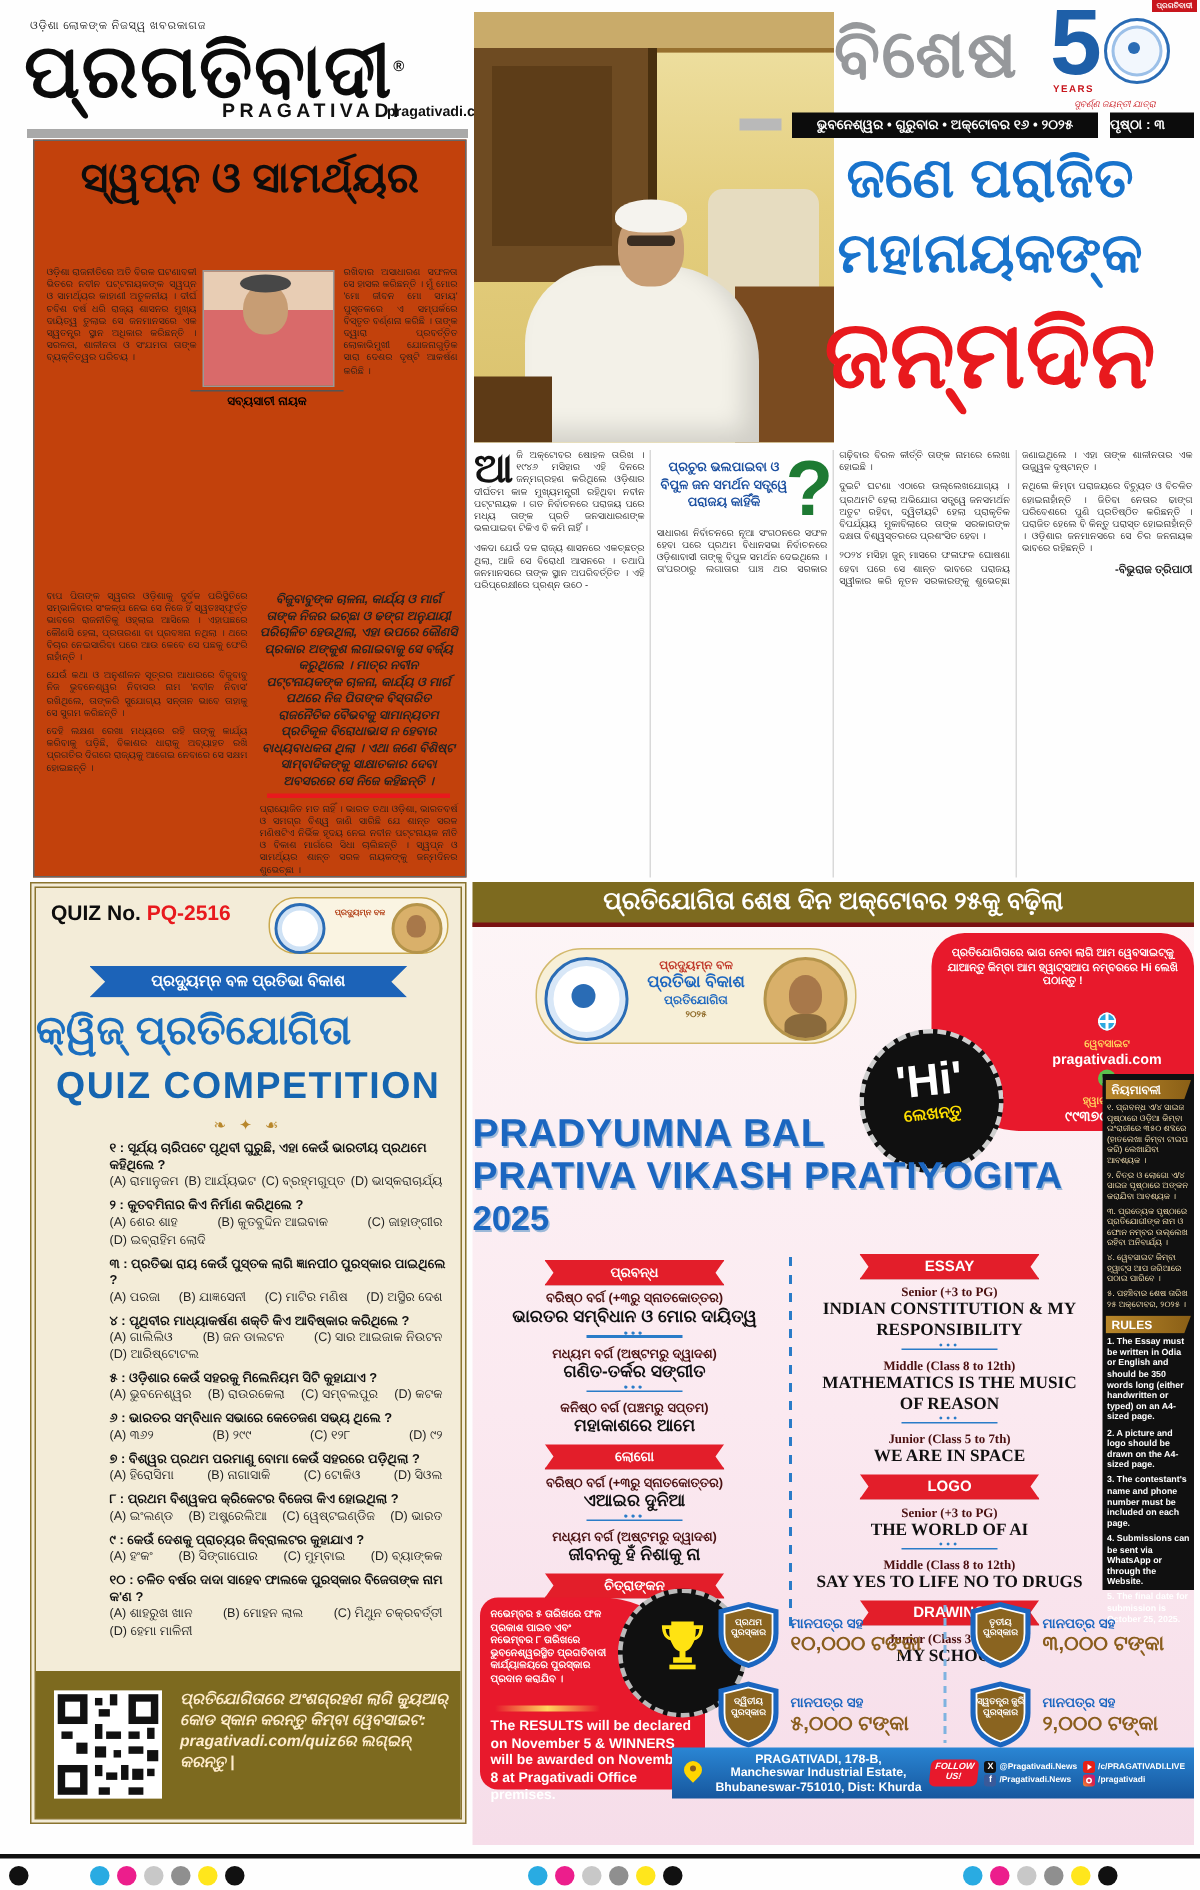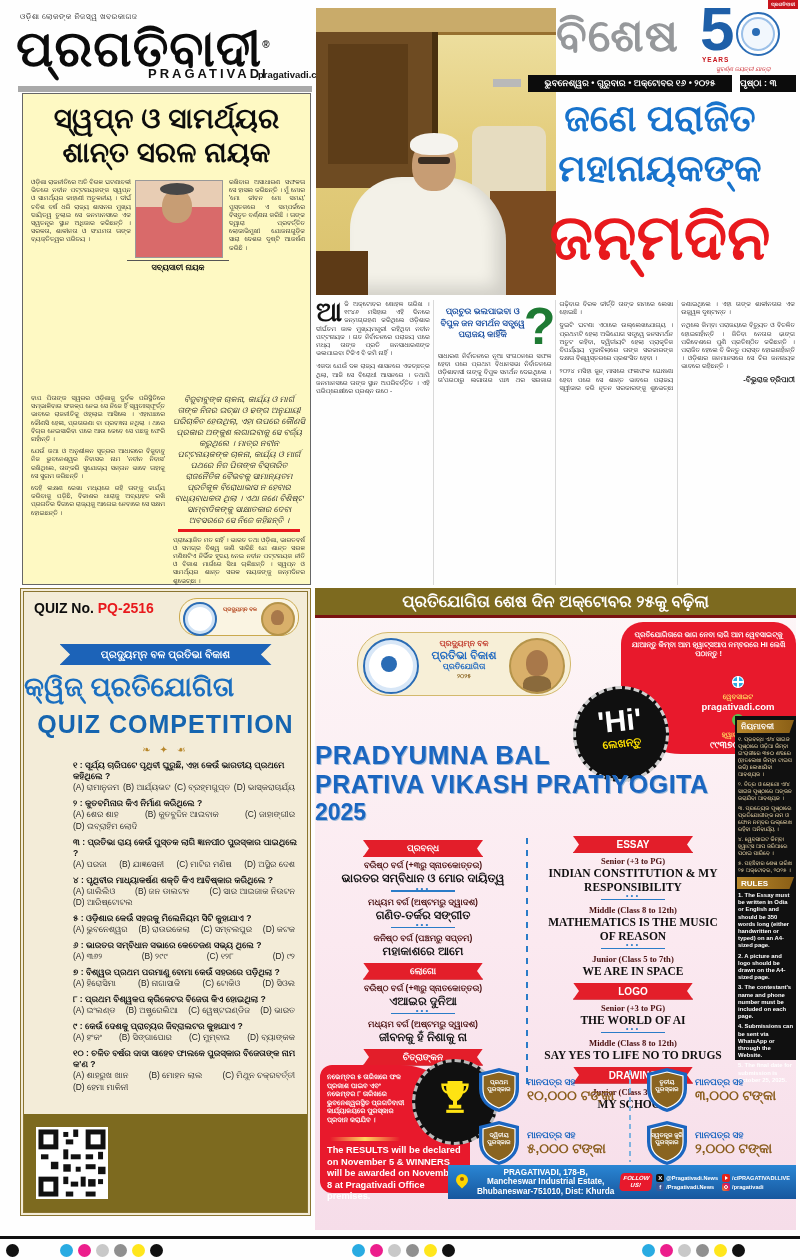--- a/index.html
+++ b/index.html
@@ -39,32 +39,32 @@
   .gray-dash{left:493px;top:79px;width:28px;height:8px;background:#b9b9b9;}
   .datebar{left:528px;top:75px;width:204px;height:17px;background:#0c0c0c;color:#fff;font-size:9px;font-weight:700;text-align:center;line-height:17px;}
   .pagebox{left:740px;top:75px;width:56px;height:17px;background:#0c0c0c;color:#fff;font-size:9px;font-weight:700;line-height:17px;}
 
   
   .mh{left:524px;top:94px;width:272px;text-align:center;}
   .mh-blue{font-size:37px;font-weight:900;color:#1873cc;line-height:50px;white-space:nowrap;}
   .mh-red{font-size:63px;font-weight:900;color:#e8191d;line-height:86px;white-space:nowrap;}
 
   
-  .la{left:22px;top:93px;width:289px;height:492px;border:1.5px solid #666;background:#fef9c3;box-sizing:border-box;}
+  .la{left:22px;top:93px;width:289px;height:492px;border:1.5px solid #666;background:#c2410c;box-sizing:border-box;}
   .la-head{position:absolute;left:0;right:0;top:8px;text-align:center;font-size:28px;font-weight:900;color:#0d0d0d;line-height:34px;}
   .la-introL{position:absolute;left:8px;top:84px;width:100px;height:212px;}
   .la-photo{position:absolute;left:112px;top:86px;width:86px;height:76px;border:1px solid #999;background:linear-gradient(180deg,#e8cdb4 0 34%,#d96a6a 34% 100%);}
   .la-photo:before{content:"";position:absolute;left:26px;top:8px;width:30px;height:34px;border-radius:50% 50% 45% 45%;background:#c79d74;}
   .la-photo:after{content:"";position:absolute;left:24px;top:2px;width:34px;height:12px;border-radius:50%;background:#474747;}
   .la-cap{position:absolute;left:104px;top:166px;width:102px;text-align:center;font-size:8px;font-weight:800;border-top:1px solid #555;padding-top:2px;}
   .la-introR{position:absolute;left:206px;top:84px;width:76px;height:212px;}
   .small-odia{font-size:6.4px;line-height:8.2px;color:#1c1c1c;text-align:justify;}
   .la-col1{position:absolute;left:8px;top:300px;width:134px;height:182px;}
   .la-col2{position:absolute;left:150px;top:300px;width:132px;height:182px;}
-  .la-quote{font-size:8.3px;line-height:11px;font-weight:400;font-style:italic;text-align:center;color:#222;}
+  .la-quote{font-size:8.3px;line-height:11px;font-weight:700;font-style:italic;text-align:center;color:#222;}
   .la-quote-bar{width:92%;height:2.5px;background:#e8191d;margin:3px auto 4px;}
   .la-byline{text-align:right;font-size:7.5px;font-weight:800;margin-top:3px;}
   p.ap{margin:0 0 4px 0;}
 
   
   .ra{left:316px;top:300px;width:479px;height:285px;column-count:4;column-gap:8px;column-rule:.5px solid #d9d9d9;}
   .ra p{margin:0 0 5px 0;}
   .dropcap::first-letter{font-size:27px;font-weight:900;float:left;line-height:24px;padding:0 2px 0 0;color:#111;}
   .ra-quote{position:relative;break-inside:avoid;width:100%;box-sizing:border-box;padding:6px 26px 6px 2px;margin:2px 0 5px;}
   .ra-quote .qt{font-size:8.6px;line-height:11.5px;font-weight:800;color:#1b4fa0;text-align:center;display:block;}
@@ -213,21 +213,20 @@
 
   <div class="abs mh">
     <div class="mh-blue">ଜଣେ ପରାଜିତ</div>
     <div class="mh-blue">ମହାନାୟକଙ୍କ</div>
     <div class="mh-red">ଜନ୍ମଦିନ</div>
   </div>
 
   <div class="abs la">
     <div class="la-head">
       <div>ସ୍ୱପ୍ନ ଓ ସାମର୍ଥ୍ୟର</div>
-      <div>ଶାନ୍ତ ସରଳ ନାୟକ</div>
     </div>
     <div class="la-introL small-odia">ଓଡ଼ିଶା ରାଜନୀତିରେ ଅତି ବିରଳ ଘଟଣାବଳୀ ଭିତରେ ନବୀନ ପଟ୍ଟନାୟକଙ୍କ ସ୍ୱପ୍ନ ଓ ସାମର୍ଥ୍ୟର କାହାଣୀ ଅତୁଳନୀୟ । ଦୀର୍ଘ ଚବିଶ ବର୍ଷ ଧରି ରାଜ୍ୟ ଶାସନର ମୁଖ୍ୟ ଦାୟିତ୍ୱ ତୁଲାଇ ସେ ଜନମାନସରେ ଏକ ସ୍ୱତନ୍ତ୍ର ସ୍ଥାନ ଅଧିକାର କରିଛନ୍ତି । ସରଳତା, ଶାଳୀନତା ଓ ସଂଯମତା ତାଙ୍କ ବ୍ୟକ୍ତିତ୍ୱର ପରିଚୟ ।</div>
     <div class="la-photo"></div>
     <div class="la-cap">ସବ୍ୟସାଚୀ ନାୟକ</div>
     <div class="la-introR small-odia">ରଖିବାର ଅସାଧାରଣ ସଫଳତା ସେ ହାସଲ କରିଛନ୍ତି । ମୁଁ ମୋର 'ମୋ ଜୀବନ ମୋ ସମୟ' ପୁସ୍ତକରେ ଏ ସମ୍ପର୍କରେ ବିସ୍ତୃତ ବର୍ଣ୍ଣନା କରିଛି । ତାଙ୍କ ଦ୍ୱାରା ପ୍ରବର୍ତ୍ତିତ ଲୋକାଭିମୁଖୀ ଯୋଜନାଗୁଡ଼ିକ ସାରା ଦେଶର ଦୃଷ୍ଟି ଆକର୍ଷଣ କରିଛି ।</div>
     <div class="la-col1 small-odia">
         <p class="ap">ବାପ ପିତାଙ୍କ ସ୍ୱରର ଓଡ଼ିଶାକୁ ଦୁର୍ବଳ ପରିସ୍ଥିତିରେ ସମ୍ଭାଳିବାର ସଂକଳ୍ପ ନେଇ ସେ ନିଜେ ହିଁ ସ୍ୱତଃସ୍ଫୂର୍ତ୍ତ ଭାବରେ ରାଜନୀତିକୁ ଓହ୍ଲାଇ ଆସିଲେ । ଏହାପଛରେ କୌଣସି ହେଳା, ପ୍ରତାରଣା ବା ପ୍ରବଞ୍ଚନା ନଥିଲା । ଥରେ ବିଚାର ନେଇସାରିବା ପରେ ଆଉ କେବେ ସେ ପଛକୁ ଫେରି ନାହାଁନ୍ତି ।</p>
         <p class="ap">ଯେଉଁ କଥା ଓ ଅନୁଶୀଳନ ସୂତ୍ରର ଆଧାରରେ ବିଜୁବାବୁ ନିଜ ଭୁବନେଶ୍ୱର ନିବାସର ନାମ 'ନବୀନ ନିବାସ' ରଖିଥିଲେ, ତାଙ୍କରି ସୁଯୋଗ୍ୟ ସନ୍ତାନ ଭାବେ ତାହାକୁ ସେ ସୁଗମ କରିଛନ୍ତି ।</p>
         <p class="ap">ଦେହି ଲକ୍ଷଣ ରେଖା ମଧ୍ୟରେ ରହି ତାଙ୍କୁ କାର୍ଯ୍ୟ କରିବାକୁ ପଡ଼ିଛି, ବିକାଶର ଧାରାକୁ ଅବ୍ୟାହତ ରଖି ପ୍ରଗତିର ଦିଗରେ ରାଜ୍ୟକୁ ଆଗେଇ ନେବାରେ ସେ ସକ୍ଷମ ହୋଇଛନ୍ତି ।</p>
       </div>
@@ -385,20 +384,21 @@
               <rect x="11" y="20" width="2" height="3"></rect>
               <rect x="14" y="22" width="3" height="2"></rect>
             <rect x="18" y="20" width="2" height="4"></rect>
               <rect x="21" y="21" width="3" height="3"></rect>
               <rect x="25" y="21" width="2" height="2"></rect>
               <rect x="20" y="26" width="4" height="2"></rect>
               <rect x="12" y="26" width="3" height="2"></rect>
           </g>
         </svg>
       </div>
+      <div class="q-foot-text">ପ୍ରତିଯୋଗିତାରେ ଅଂଶଗ୍ରହଣ ଲାଗି କ୍ୟୁଆର୍ କୋଡ ସ୍କାନ କରନ୍ତୁ କିମ୍ବା ୱେବସାଇଟ: pragativadi.com/quizରେ ଲଗ୍ଇନ୍ କରନ୍ତୁ |</div>
     </div>
   </div>
 
   <div class="abs ad">
     <div class="ad-topbar">ପ୍ରତିଯୋଗିତା ଶେଷ ଦିନ ଅକ୍ଟୋବର ୨୫କୁ ବଢ଼ିଲା</div>
     <div class="ad-pill">
       <div class="c1"></div>
       <div class="pm">
         <div class="l1">ପ୍ରଦ୍ୟୁମ୍ନ ବଳ</div>
         <div class="l2">ପ୍ରତିଭା ବିକାଶ</div>

